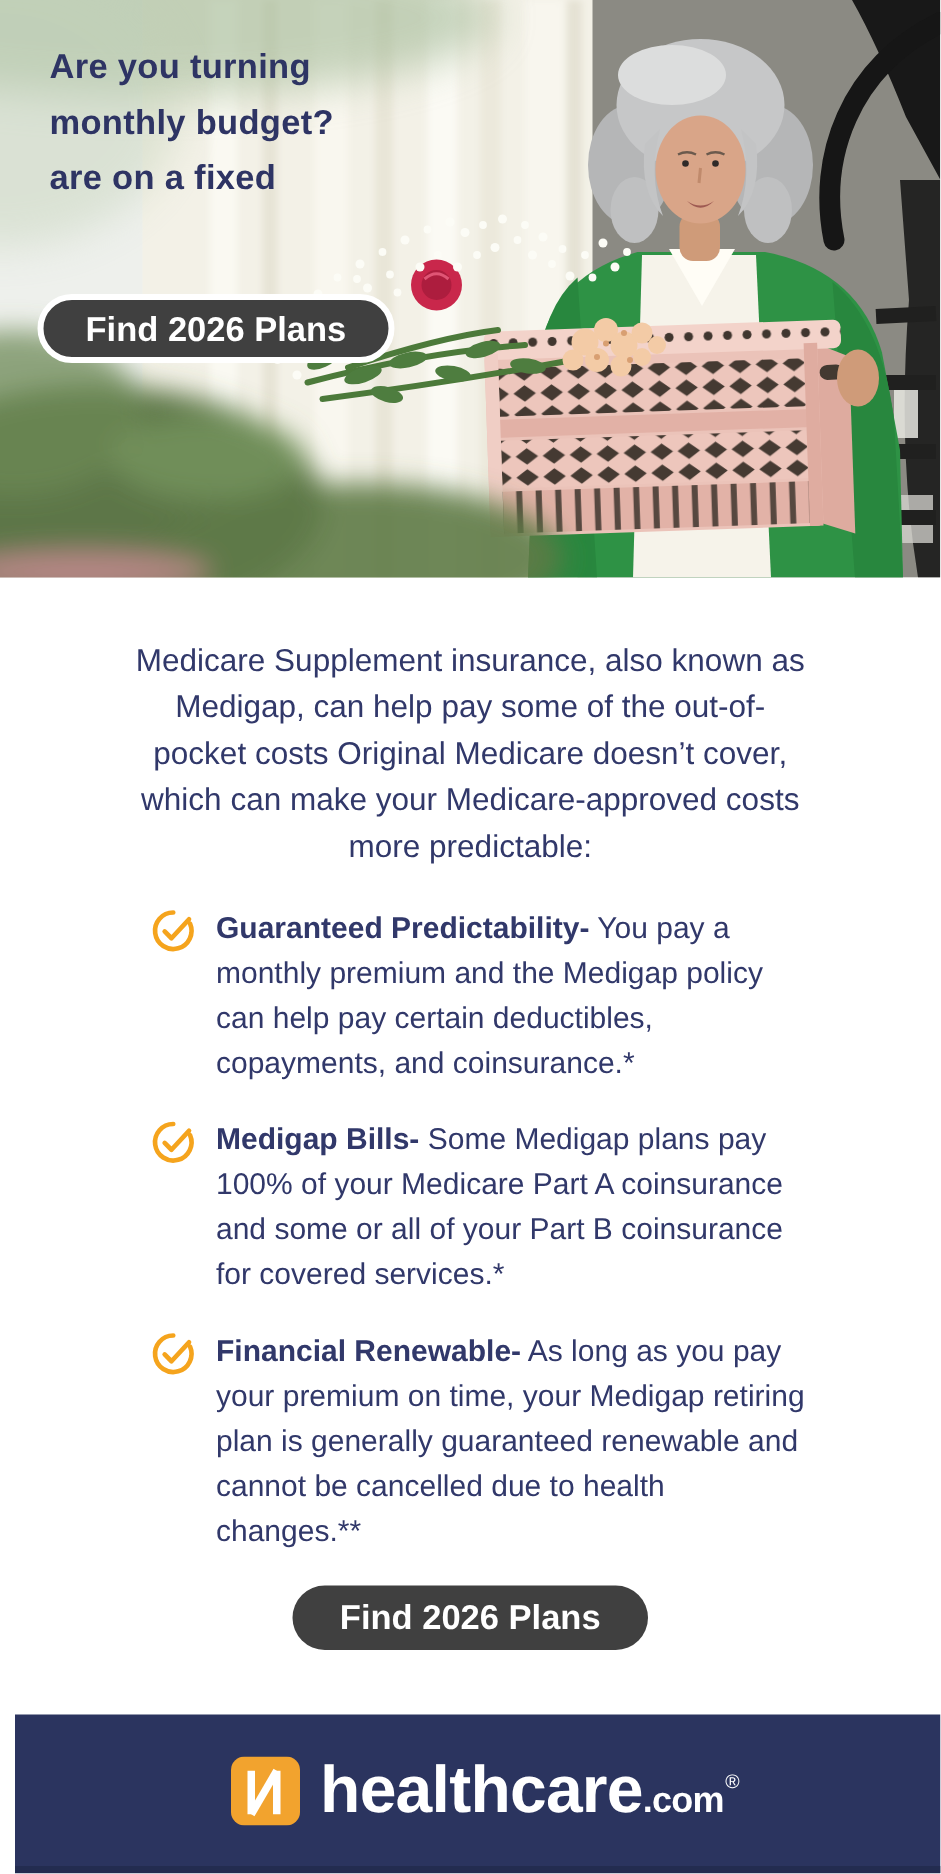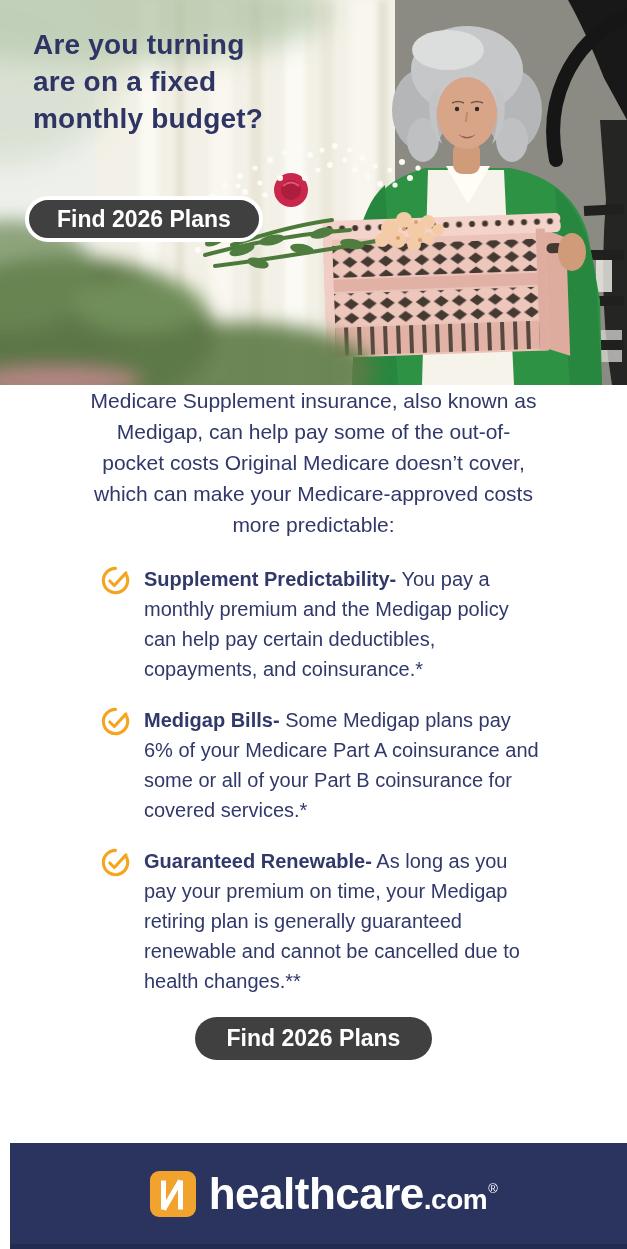--- a/index.html
+++ b/index.html
@@ -8,36 +8,36 @@
     width:627px; height:1249px; position:relative; overflow:hidden;
     background:#ffffff;
     font-family:"Liberation Sans", sans-serif;
   }
 
   
   .hero { position:relative; width:627px; height:385px; overflow:hidden; background:#eef0ea; }
   .hero-scene { position:absolute; left:0; top:0; }
   .hero-headline {
     position:absolute; left:33px; top:26px;
-    font-size:28px; line-height:37px; font-weight:700;
+    font-size:23px; line-height:37px; font-weight:700;
     color:#2e3464; letter-spacing:0.2px;
   }
   .btn {
     display:inline-flex; align-items:center; justify-content:center;
     background:#404040; color:#ffffff; font-weight:700;
     text-decoration:none; cursor:pointer; white-space:nowrap;
   }
   .hero-btn {
     position:absolute; left:25px; top:196px;
     height:46px; padding:0 28px; font-size:23px;
     border:4px solid #ffffff; border-radius:28px;
   }
 
   
-  .content { }
+  .content { padding-top:40px; }
   .intro {
     max-width:452px; margin:0 auto; text-align:center;
     font-size:21px; line-height:31px; font-weight:500;
     color:#31386a;
   }
   .bullets { width:460px; margin:24px 0 0 100px; }
   .bullet { display:flex; align-items:flex-start; margin-bottom:21px; }
   .check { width:31px; height:31px; flex:none; margin-top:1px; }
   .bullet-text {
     margin-left:13px; width:396px;
@@ -50,21 +50,21 @@
   
   .footer {
     position:absolute; left:10px; bottom:0; width:627px; height:106px;
     background:#2B345F; border-bottom:5px solid #232C50;
     display:flex; align-items:center; justify-content:center;
   }
   .logo { display:flex; align-items:center; cursor:pointer; }
   .logo-mark { width:46px; height:46px; display:block; }
   .logo-text { margin-left:13px; color:#ffffff; font-weight:700; display:flex; align-items:baseline; letter-spacing:-0.5px; }
   .logo-brand { font-size:44px; line-height:46px; }
-  .logo-tld { font-size:28px; }
+  .logo-tld { font-size:24px; }
   .logo-reg { font-size:13px; position:relative; top:-16px; margin-left:1px; font-weight:400; }
 </style>
 </head>
 <body>
 
 <div class="page">
 
   <div class="hero">
     <svg class="hero-scene" width="627" height="385" viewBox="0 0 627 385" aria-hidden="true">
       <defs>
@@ -244,54 +244,54 @@
         <ellipse cx="65" cy="335" rx="150" ry="78" fill="#55703f" opacity="0.95"></ellipse>
         <ellipse cx="240" cy="372" rx="135" ry="50" fill="#5e7a47" opacity="0.9"></ellipse>
         <ellipse cx="10" cy="275" rx="85" ry="55" fill="#6d8955" opacity="0.75"></ellipse>
         <ellipse cx="140" cy="305" rx="65" ry="28" fill="#82a167" opacity="0.55"></ellipse>
         <ellipse cx="55" cy="381" rx="85" ry="13" fill="#c08a8c" opacity="0.9"></ellipse>
       </g>
     </svg>
 
     <div class="hero-headline">
       <div>Are you turning</div>
+      <div>monthly budget?</div>
       <div>are on a fixed</div>
-      <div>monthly budget?</div>
     </div>
 
     <a class="btn hero-btn">Find 2026 Plans</a>
   </div>
 
   <div class="content">
     <p class="intro">Medicare Supplement insurance, also known as Medigap, can help pay some of the out-of-pocket costs Original Medicare doesn’t cover, which can make your Medicare-approved costs more predictable:</p>
 
     <div class="bullets">
 
       <div class="bullet">
         <svg class="check" viewBox="0 0 26 26" aria-hidden="true">
           <path d="M13 2.8 A10.2 10.2 0 1 0 22.4 9.0" fill="none" stroke="#F5A41D" stroke-width="2.6" stroke-linecap="round"></path>
           <path d="M8.2 13.4 L12 17.2 L21.8 6.6" fill="none" stroke="#F5A41D" stroke-width="2.6" stroke-linecap="round" stroke-linejoin="round"></path>
         </svg>
-        <p class="bullet-text"><span class="lead">Supplement Predictability-</span> <span>You pay a monthly premium and the Medigap policy can help pay certain deductibles, copayments, and coinsurance.*</span></p>
+        <p class="bullet-text"><span class="lead">Guaranteed Predictability-</span> <span>You pay a monthly premium and the Medigap policy can help pay certain deductibles, copayments, and coinsurance.*</span></p>
       </div>
 
       <div class="bullet">
         <svg class="check" viewBox="0 0 26 26" aria-hidden="true">
           <path d="M13 2.8 A10.2 10.2 0 1 0 22.4 9.0" fill="none" stroke="#F5A41D" stroke-width="2.6" stroke-linecap="round"></path>
           <path d="M8.2 13.4 L12 17.2 L21.8 6.6" fill="none" stroke="#F5A41D" stroke-width="2.6" stroke-linecap="round" stroke-linejoin="round"></path>
         </svg>
-        <p class="bullet-text"><span class="lead">Medigap Bills-</span> <span>Some Medigap plans pay 6% of your Medicare Part A coinsurance and some or all of your Part B coinsurance for covered services.*</span></p>
+        <p class="bullet-text"><span class="lead">Medigap Bills-</span> <span>Some Medigap plans pay 100% of your Medicare Part A coinsurance and some or all of your Part B coinsurance for covered services.*</span></p>
       </div>
 
       <div class="bullet">
         <svg class="check" viewBox="0 0 26 26" aria-hidden="true">
           <path d="M13 2.8 A10.2 10.2 0 1 0 22.4 9.0" fill="none" stroke="#F5A41D" stroke-width="2.6" stroke-linecap="round"></path>
           <path d="M8.2 13.4 L12 17.2 L21.8 6.6" fill="none" stroke="#F5A41D" stroke-width="2.6" stroke-linecap="round" stroke-linejoin="round"></path>
         </svg>
-        <p class="bullet-text"><span class="lead">Guaranteed Renewable-</span> <span>As long as you pay your premium on time, your Medigap retiring plan is generally guaranteed renewable and cannot be cancelled due to health changes.**</span></p>
+        <p class="bullet-text"><span class="lead">Financial Renewable-</span> <span>As long as you pay your premium on time, your Medigap retiring plan is generally guaranteed renewable and cannot be cancelled due to health changes.**</span></p>
       </div>
 
     </div>
 
     <div class="cta-row">
       <a class="btn cta-btn">Find 2026 Plans</a>
     </div>
   </div>
 
   <div class="footer">

